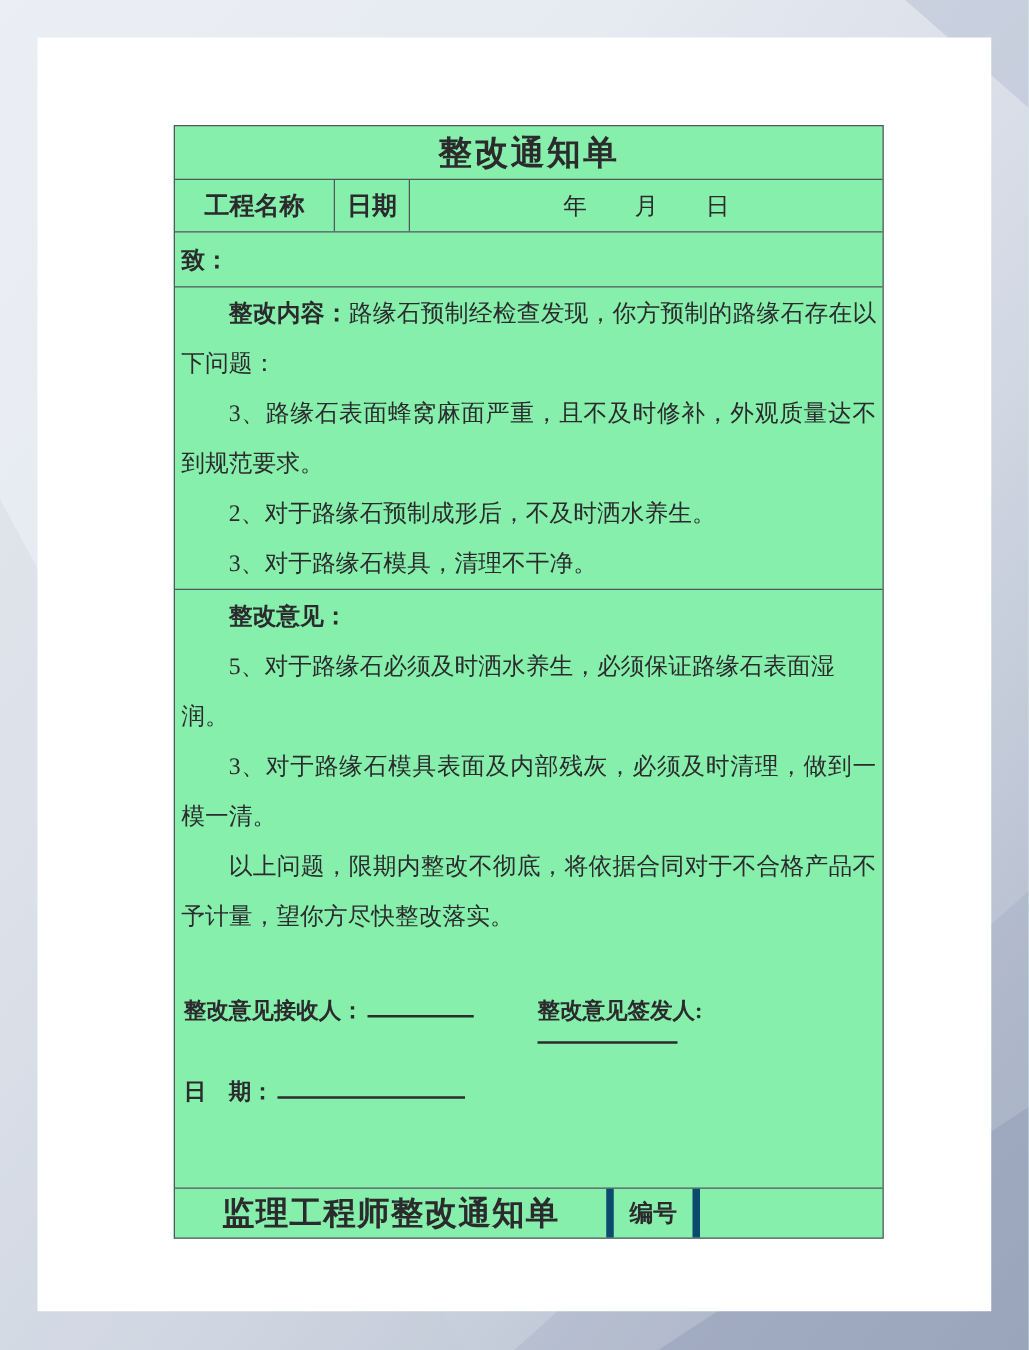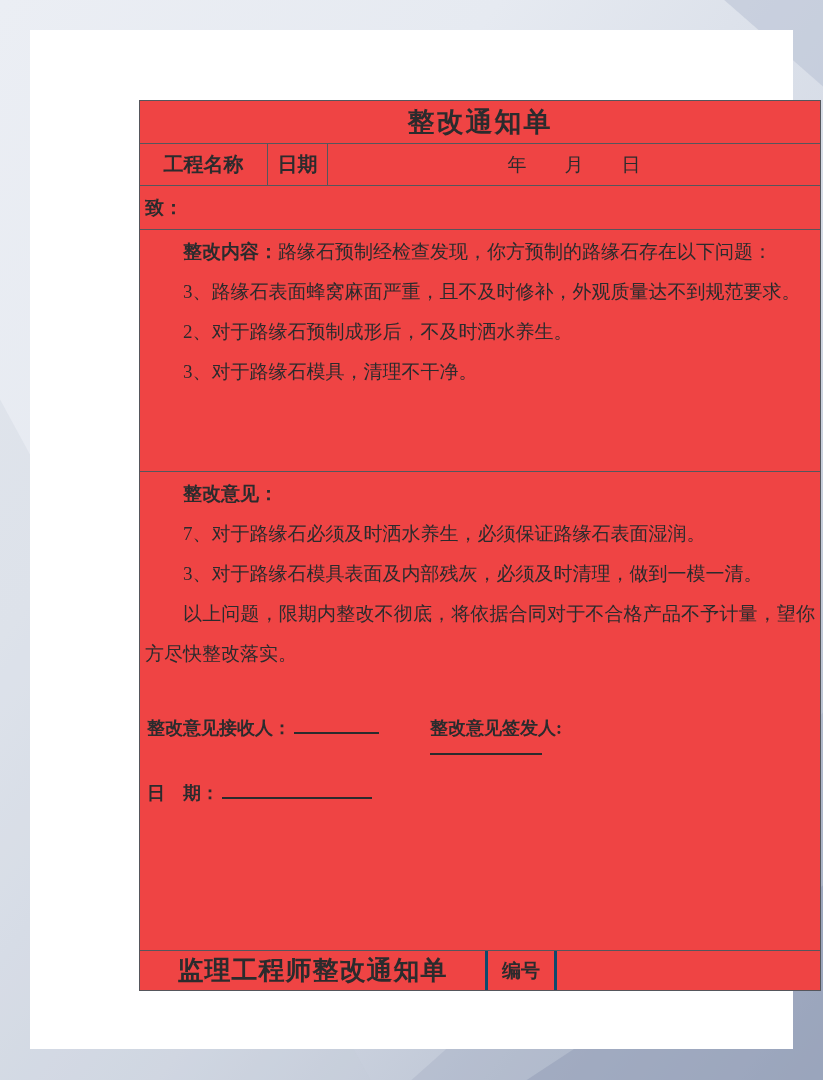--- a/index.html
+++ b/index.html
@@ -12,22 +12,22 @@
   .backdrop{position:absolute;inset:0;
     background:linear-gradient(128deg,#ebeef4 0%,#e6eaf1 30%,#d4dae5 60%,#a9b3c6 100%);}
   .facet{position:absolute;inset:0;}
   .facet-tr{background:#b8c1d4;clip-path:polygon(88% 0,100% 0,100% 8%);opacity:.55;}
   .facet-left{background:#c3cad9;clip-path:polygon(0 37%,45% 100%,0 100%);opacity:.25;}
   .facet-b1{background:#9aa6bd;clip-path:polygon(50% 100%,100% 66%,100% 100%);opacity:.30;}
   .facet-b2{background:#8d9ab4;clip-path:polygon(64% 100%,100% 82%,100% 100%);opacity:.45;}
   
   .page{position:absolute;left:30px;top:30px;width:763px;height:1019px;background:#fff;}
   
-  .doc-table{position:absolute;left:109px;top:70px;width:682px;
-    border:1px solid #55565c;box-sizing:border-box;background:#ef4444;}
+  .doc-table{position:absolute;left:109px;top:70px;width:568px;
+    border:1px solid #55565c;box-sizing:border-box;background:#86efac;}
   .t-row{border-top:1px solid #55565c;box-sizing:border-box;}
   .t-row:first-child{border-top:none;}
   .title-row{height:42px;display:flex;align-items:center;justify-content:center;}
   .doc-title{margin:0;font-size:27px;font-weight:bold;letter-spacing:2px;}
   .header-row{height:42px;display:flex;}
   .h-cell{display:flex;align-items:center;justify-content:center;
     font-size:19px;border-left:1px solid #55565c;box-sizing:border-box;}
   .h-cell.first{border-left:none;}
   .h-cell.lbl{font-weight:bold;font-size:20px;}
   .w-project-lbl{width:127px;}
@@ -45,21 +45,21 @@
   .sig-line-1{margin-top:42px;}
   .sig-line-2{margin-top:26px;}
   .uline{display:inline-block;border-bottom:2px solid #2b2b2d;height:13px;margin-left:3px;}
   .u-receiver{width:85px;}
   .u-issuer{width:112px;}
   .u-date{width:150px;}
   .sig-issuer-group{margin-left:48px;display:flex;align-items:baseline;flex-direction:column;}
   
   .footer-row{height:40px;display:flex;}
   .f-cell{display:flex;align-items:center;justify-content:center;
-    border-left:3px solid #0c4a6e;box-sizing:border-box;}
+    border-left:6px solid #0c4a6e;box-sizing:border-box;}
   .f-cell.first{border-left:none;}
   .f-title{width:345px;font-size:26px;font-weight:bold;letter-spacing:1px;}
   .f-num{width:69px;font-size:19px;font-weight:bold;}
   .f-empty{flex:1;}
 </style>
 </head>
 <body>
 
 <div class="backdrop">
   <div class="facet facet-tr"></div>
@@ -87,21 +87,21 @@
 
     <div class="t-row content-row">
       <p class="para"><span class="bold">整改内容：</span><span>路缘石预制经检查发现，你方预制的路缘石存在以下问题：</span></p>
       <p class="para">3、路缘石表面蜂窝麻面严重，且不及时修补，外观质量达不到规范要求。</p>
       <p class="para no-justify">2、对于路缘石预制成形后，不及时洒水养生。</p>
       <p class="para no-justify">3、对于路缘石模具，清理不干净。</p>
     </div>
 
     <div class="t-row opinion-row">
       <p class="para no-justify bold">整改意见：</p>
-      <p class="para no-justify">7、对于路缘石必须及时洒水养生，必须保证路缘石表面湿润。</p>
+      <p class="para no-justify">5、对于路缘石必须及时洒水养生，必须保证路缘石表面湿润。</p>
       <p class="para">3、对于路缘石模具表面及内部残灰，必须及时清理，做到一模一清。</p>
       <p class="para">以上问题，限期内整改不彻底，将依据合同对于不合格产品不予计量，望你方尽快整改落实。</p>
 
       <div class="sig-line sig-line-1">
         <span>整改意见接收人：</span>
         <span class="uline u-receiver"></span>
         <span class="sig-issuer-group">
           <span>整改意见签发人:</span>
           <span class="uline u-issuer"></span>
         </span>

